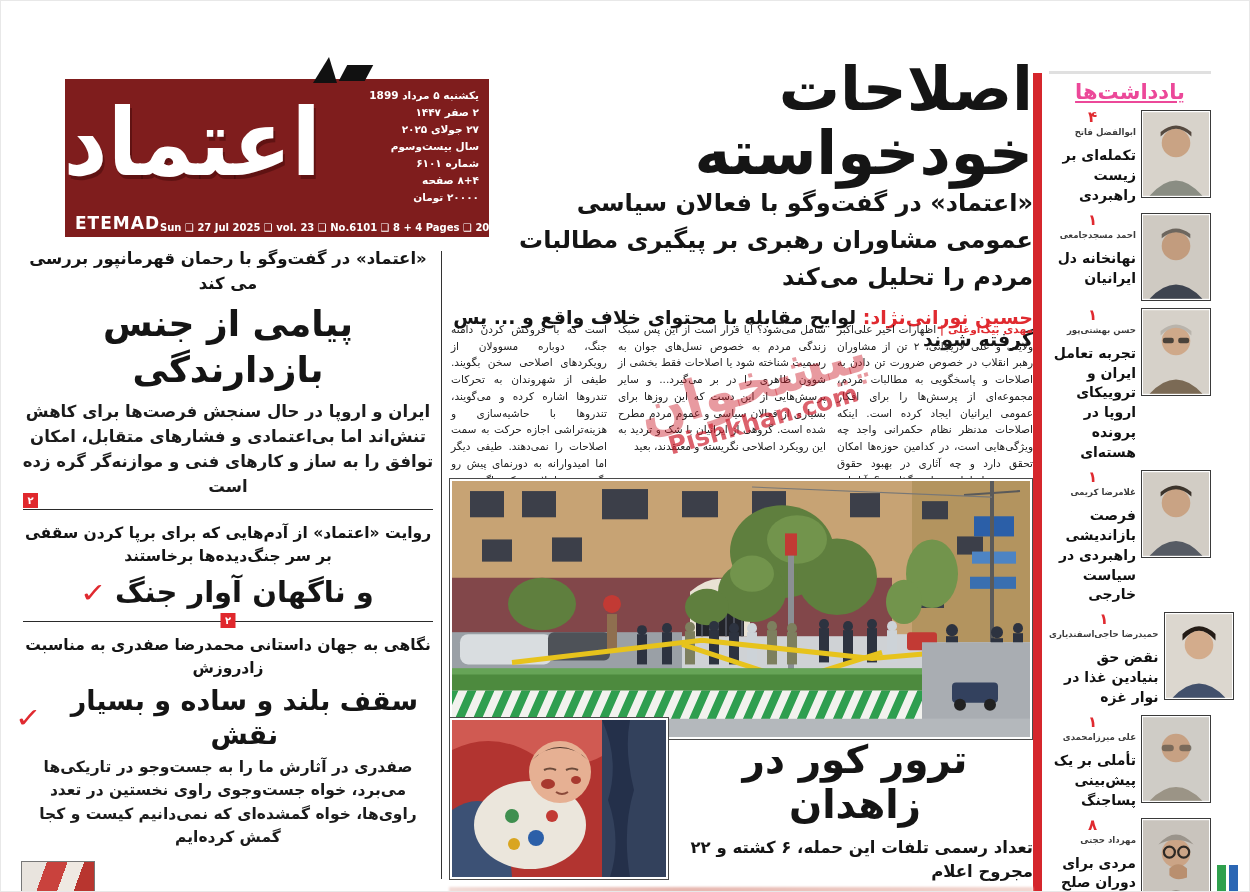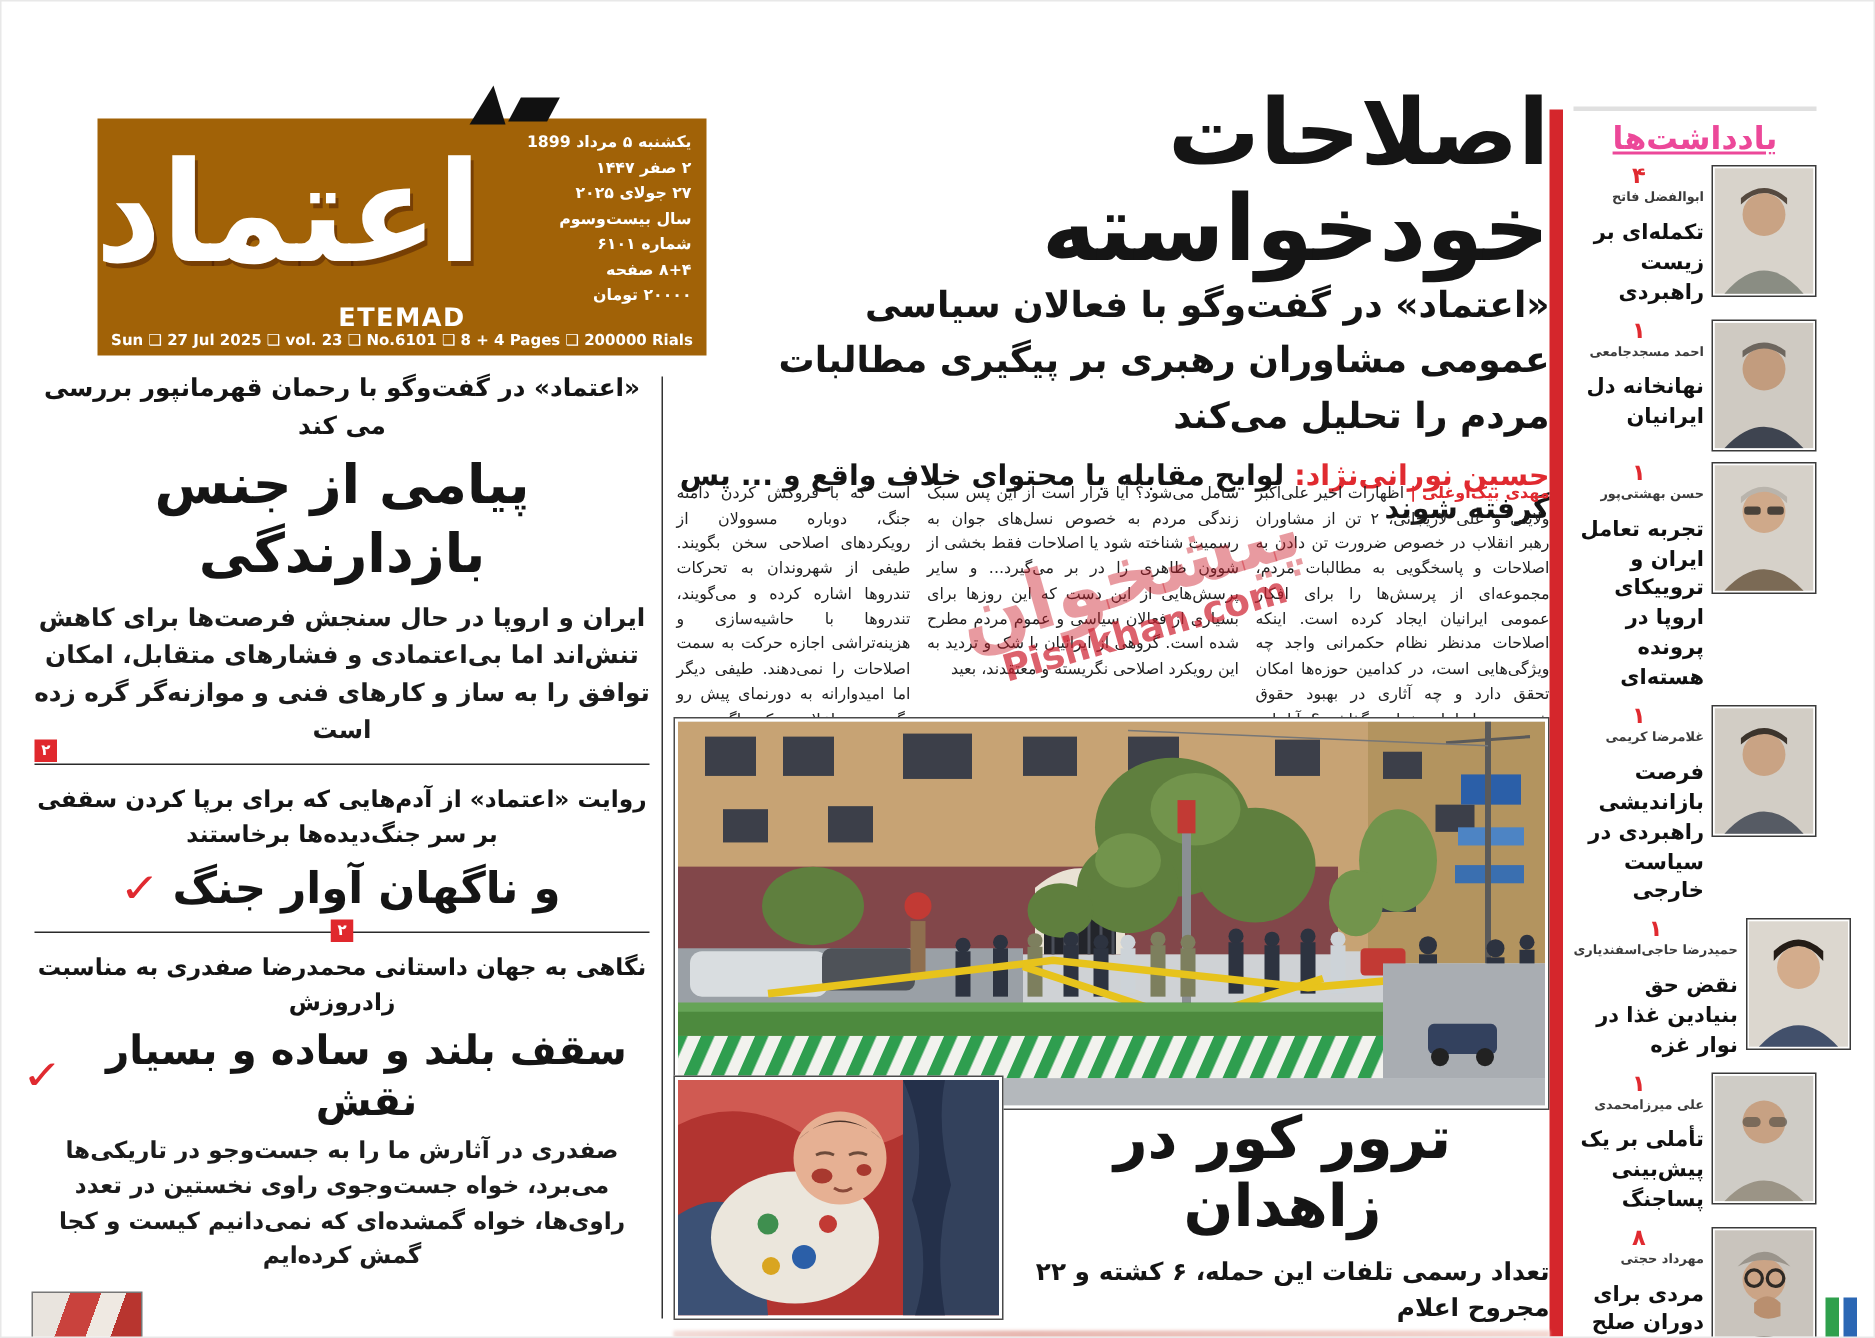--- a/index.html
+++ b/index.html
@@ -1,31 +1,31 @@
 <!DOCTYPE html>
 <html lang="fa"><head>
 <meta charset="utf-8">
 <style>
   html,body{margin:0;padding:0;background:#fff;}
   .page{position:relative;width:1250px;height:892px;background:#fff;overflow:hidden;
         font-family:"DejaVu Sans",sans-serif;color:#151515;border:1px solid #e8e8e8;box-sizing:border-box;}
   [dir=rtl]{unicode-bidi:embed;}
 
   
-  .masthead{position:absolute;left:64px;top:78px;width:406px;height:158px;background:#a16207;}
+  .masthead{position:absolute;left:64px;top:78px;width:406px;height:158px;background:#7f1d1d;padding-left:18px;}
   .logo-fa{position:absolute;left:6px;top:4px;width:250px;height:120px;color:#fff;
            font-size:86px;font-weight:bold;text-align:center;line-height:120px;
            text-shadow:2px 3px 0 rgba(40,0,0,.35);transform:scaleY(1.08);}
   .logo-nib{position:absolute;left:248px;top:-22px;width:0;height:0;
             border-left:16px solid transparent;border-right:8px solid transparent;border-bottom:26px solid #111;}
   .logo-nib2{position:absolute;left:278px;top:-14px;width:26px;height:16px;background:#111;transform:skewX(-28deg);}
   .mast-dates{position:absolute;right:10px;top:8px;color:#fff;font-size:10.5px;line-height:1.62;
               text-align:right;font-weight:bold;}
-  .mast-foot{position:absolute;left:0;bottom:4px;width:100%;display:flex;align-items:center;
-             padding:0 10px;box-sizing:border-box;color:#fff;flex-direction:column;}
+  .mast-foot{position:absolute;left:0;bottom:4px;width:100%;display:flex;align-items:flex-end;
+             padding:0 10px;box-sizing:border-box;color:#fff;}
   .logo-en{font-size:17px;font-weight:bold;letter-spacing:1px;}
   .info-row{flex:1;text-align:center;font-size:10px;font-weight:bold;white-space:nowrap;}
 
   
   .lead-head{position:absolute;left:450px;top:56px;width:582px;text-align:right;}
   .lead-h1{font-size:61px;font-weight:900;line-height:1.05;margin:0;letter-spacing:-1px;}
   .lead-deck{font-size:24px;font-weight:900;line-height:1.55;}
   .lead-quote{margin-top:9px;font-size:19px;font-weight:900;}
   .q-name{color:#e02a30;}
   .lead-body{position:absolute;left:450px;top:320px;width:582px;height:152px;display:flex;

